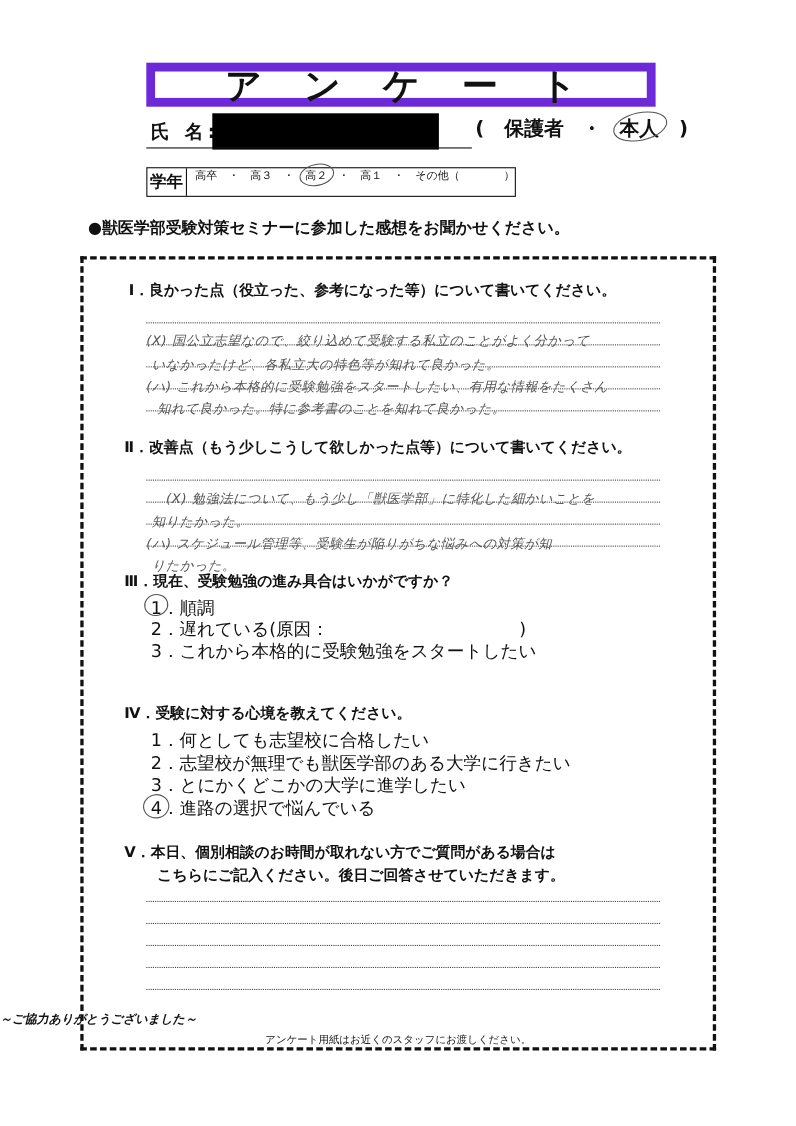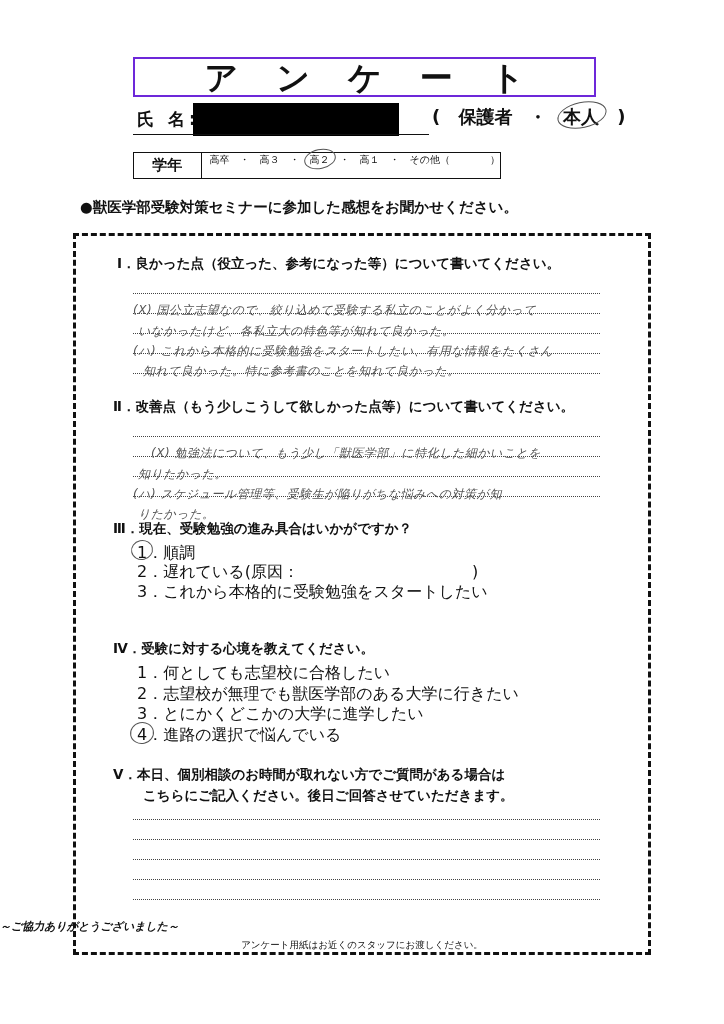--- a/index.html
+++ b/index.html
@@ -4,42 +4,42 @@
 <style>
   * { box-sizing: border-box; margin: 0; padding: 0; }
   html, body { width: 724px; height: 1024px; background: #ffffff; overflow: hidden; }
   body { position: relative; font-family: "DejaVu Sans", sans-serif; color: #111; }
 
   .abs { position: absolute; }
 
   
   .title-box {
     left: 133px; top: 57px; width: 463px; height: 40px;
-    border: 2px solid #6d28d9;
+    border: 8px solid #6d28d9;
     display: flex; align-items: center; justify-content: center;
   }
   .title-text {
     font-size: 33px; font-weight: bold; letter-spacing: 38px; padding-left: 38px;
     line-height: 1;
   }
 
   
   .name-label { left: 137px; top: 108px; font-size: 17px; font-weight: bold; letter-spacing: 4px; }
   .name-underline { left: 133px; top: 134px; width: 296px; height: 0; border-top: 1.5px solid #111; }
   .name-redaction { left: 193px; top: 103px; width: 206px; height: 33px; background: #000; }
   .guardian-group { left: 432px; top: 105px; font-size: 18px; font-weight: bold; white-space: nowrap; }
   .guardian-group span { display: inline-block; }
   .circle-mark {
     position: absolute; border: 1.3px solid #555; border-radius: 50%;
     transform: rotate(-12deg);
   }
 
   
   .grade-box {
-    left: 133px; top: 152px; width: 368px; height: 27px;
+    left: 133px; top: 152px; width: 336px; height: 27px;
     border: 1.5px solid #111; display: flex;
   }
   .grade-label {
     width: 70px; border-right: 1.5px solid #111;
     font-size: 15px; font-weight: bold;
     display: flex; align-items: center; justify-content: center;
   }
   .grade-options {
     flex: 1; display: flex; align-items: flex-start; padding-left: 8px;
     font-size: 10px; gap: 0;

